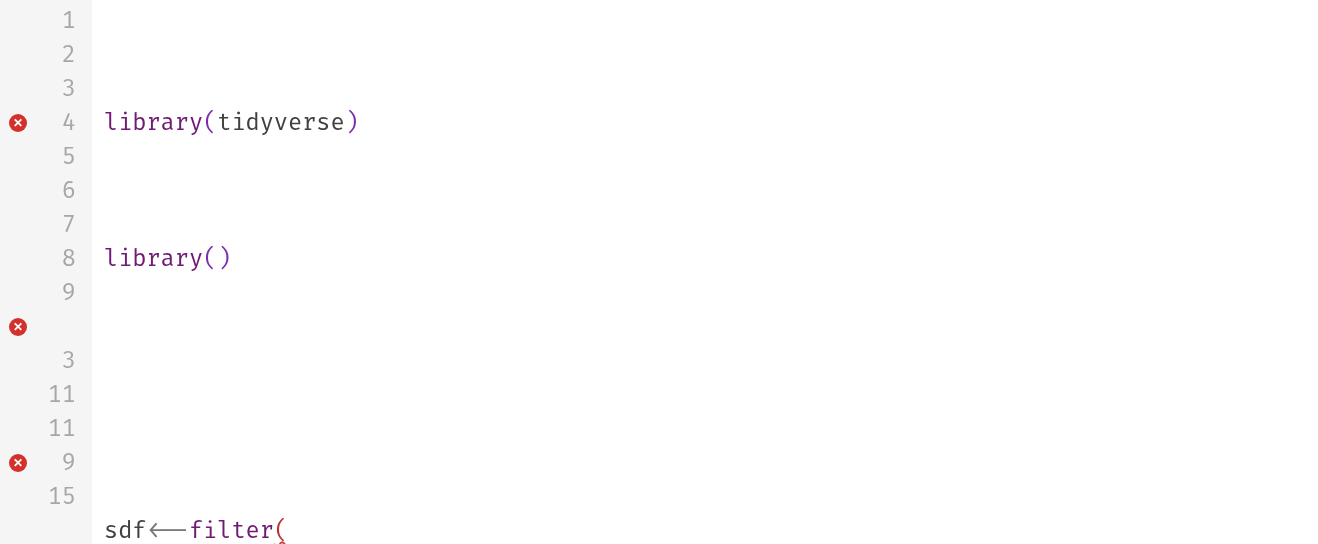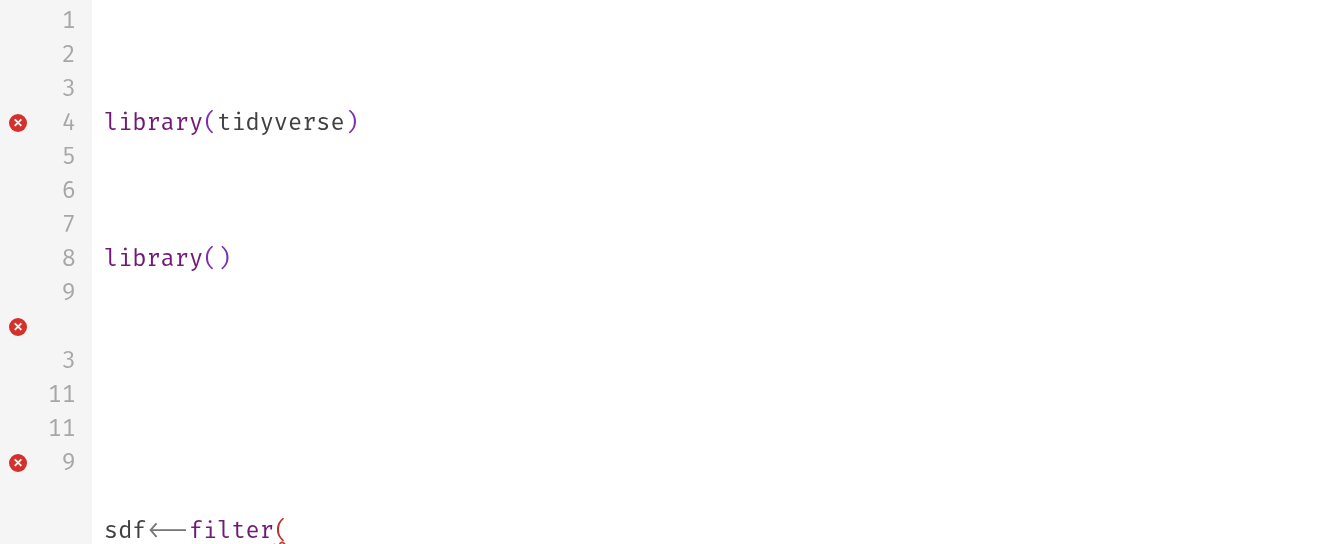--- a/index.html
+++ b/index.html
@@ -155,20 +155,24 @@
     <div class="gutter-row">
       <span class="gutter-marker"></span>
       <span class="gutter-num">11</span>
     </div>
     <div class="gutter-row">
       <span class="gutter-marker">
           <span class="err-icon"></span>
         </span>
       <span class="gutter-num">9</span>
     </div>
+    <div class="gutter-row">
+      <span class="gutter-marker"></span>
+      <span class="gutter-num">15</span>
+    </div>
   </div>
 
   <div class="code-area">
     
     <div class="code-line"><span class="t-func">library</span><span class="t-paren-purple">(</span><span class="t-default">tidyverse</span><span class="t-paren-purple">)</span></div>
     
     <div class="code-line"><span class="t-func">library</span><span class="t-paren-purple">(</span><span class="t-paren-purple">)</span></div>
     
     <div class="code-line"></div>
     

